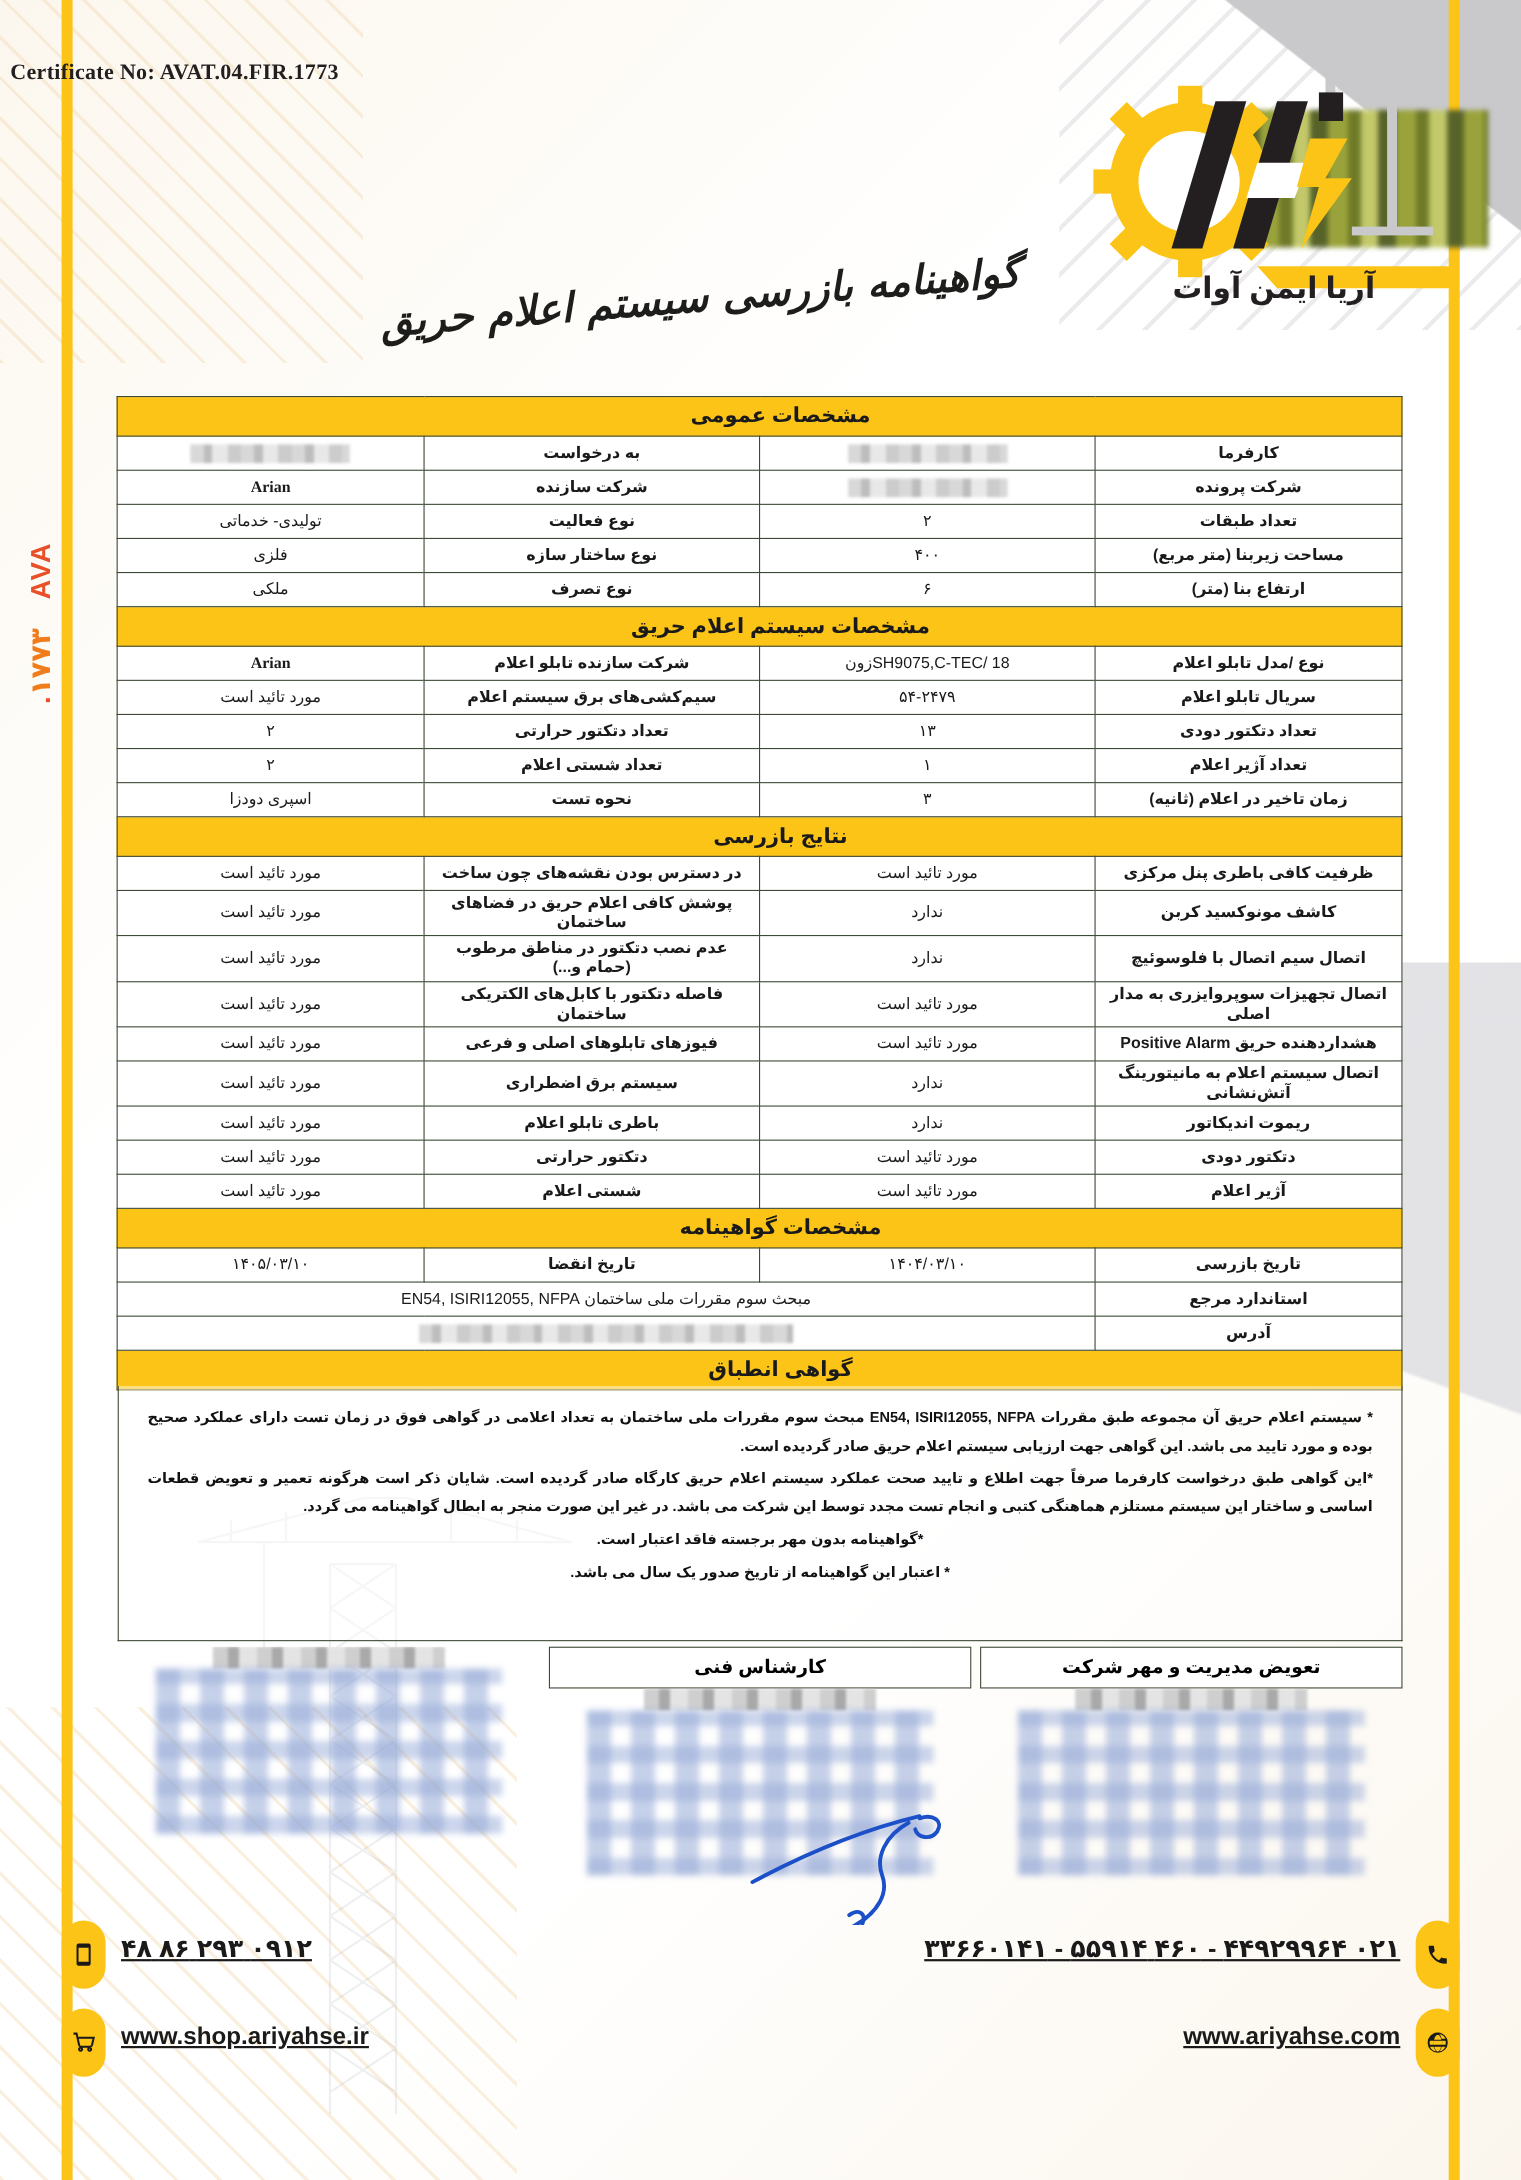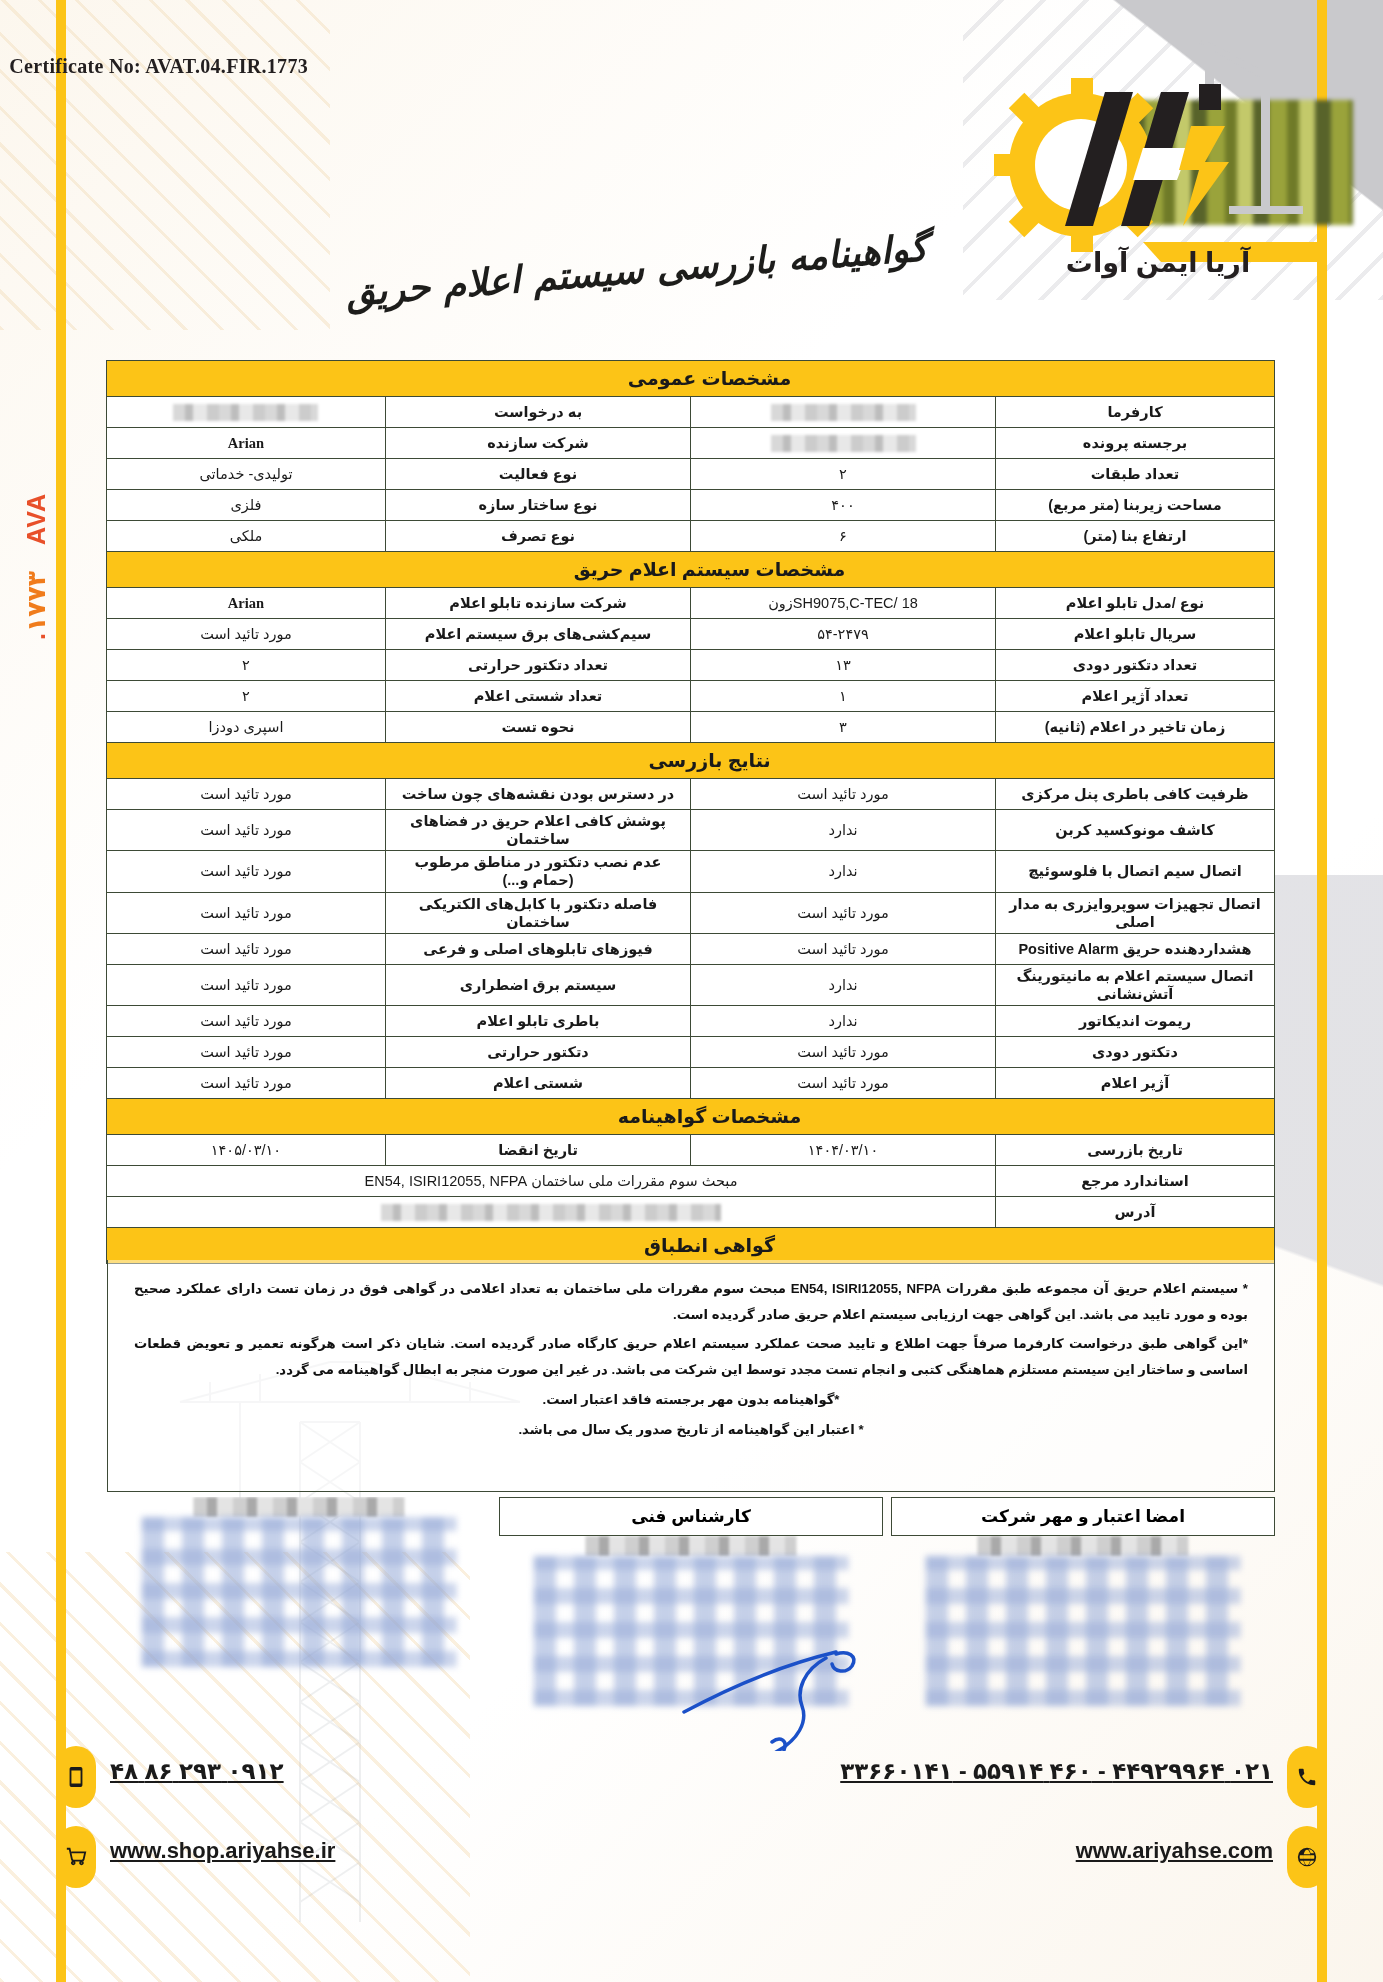--- a/index.html
+++ b/index.html
@@ -295,21 +295,21 @@
         <tr class="section">
           <td colspan="4">مشخصات عمومی</td>
         </tr>
         <tr>
           <td class="label">کارفرما</td>
           <td><span class="mini-redact"></span></td>
           <td class="label">به درخواست</td>
           <td><span class="mini-redact"></span></td>
         </tr>
         <tr>
-          <td class="label">برجسته پرونده</td>
+          <td class="label">شرکت پرونده</td>
           <td><span class="mini-redact"></span></td>
           <td class="label">شرکت سازنده</td>
           <td class="latin">Arian</td>
         </tr>
         <tr>
           <td class="label">تعداد طبقات</td>
           <td>۲</td>
           <td class="label">نوع فعالیت</td>
           <td>تولیدی- خدماتی</td>
         </tr>
@@ -440,21 +440,21 @@
 
   <div class="notes">
     <p>* سیستم اعلام حریق آن  مجموعه طبق مقررات EN54, ISIRI12055, NFPA  مبحث سوم مقررات ملی ساختمان به تعداد اعلامی در گواهی فوق در زمان تست دارای عملکرد صحیح بوده و مورد تایید می باشد. این گواهی جهت ارزیابی سیستم اعلام حریق صادر گردیده است.</p>
     <p>*این گواهی طبق درخواست کارفرما صرفاً جهت اطلاع و تایید صحت عملکرد سیستم اعلام حریق کارگاه صادر گردیده است. شایان ذکر است هرگونه تعمیر و تعویض  قطعات اساسی و ساختار این سیستم مستلزم هماهنگی کتبی و انجام تست مجدد توسط این شرکت می باشد. در غیر این صورت منجر به ابطال گواهینامه می گردد.</p>
     <p class="center-last">*گواهینامه بدون مهر برجسته فاقد اعتبار است.</p>
     <p class="center-last">* اعتبار این گواهینامه از تاریخ صدور یک سال می باشد.</p>
   </div>
 
   <div class="sign-row">
     <div class="sign-col">
-      <div class="sign-head">امضا اعتبار و مهر شرکت</div>
+      <div class="sign-head">تعویض مدیریت و مهر شرکت</div>
       <div class="sign-box">
         <div class="stamp-name"></div>
         <div class="stamp"></div>
       </div>
     </div>
     <div class="sign-col">
       <div class="sign-head">کارشناس فنی</div>
       <div class="sign-box">
         <div class="stamp-name"></div>
         <div class="stamp"></div>

